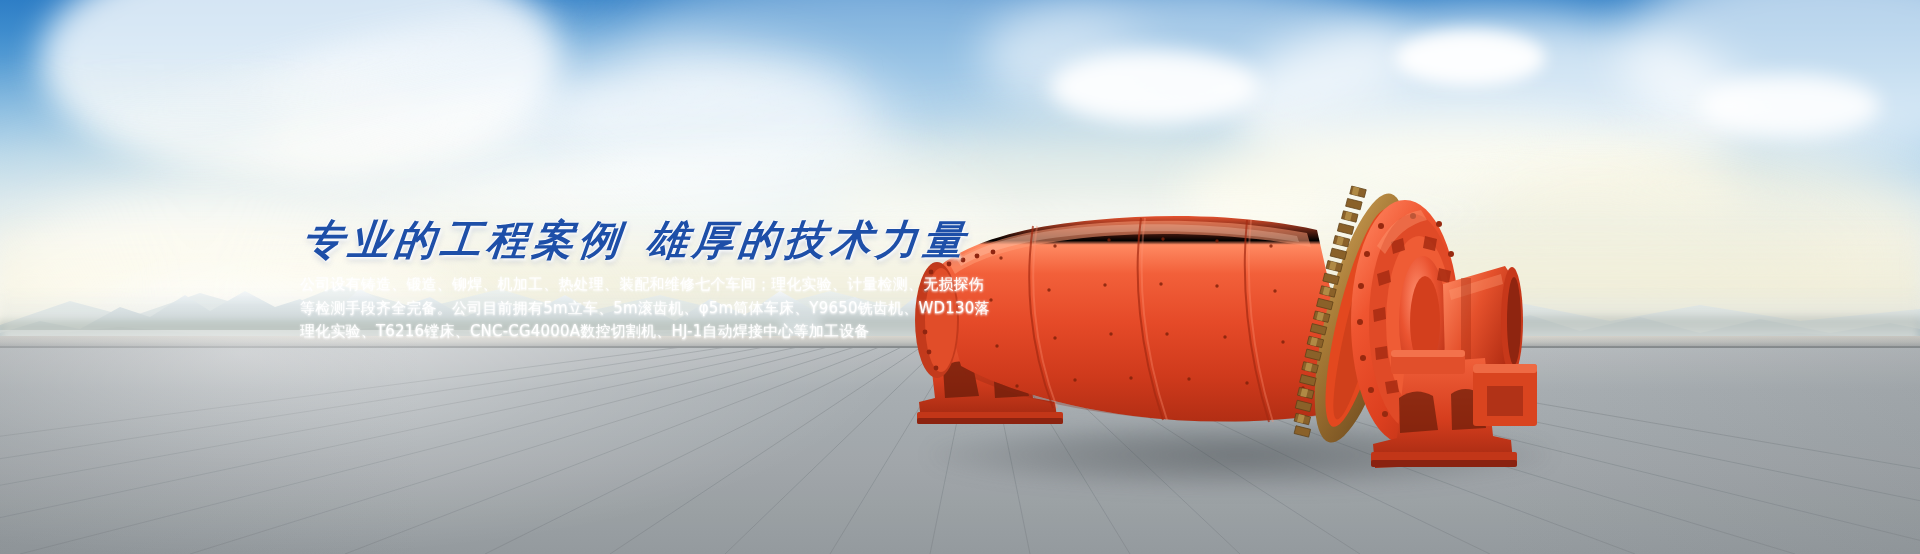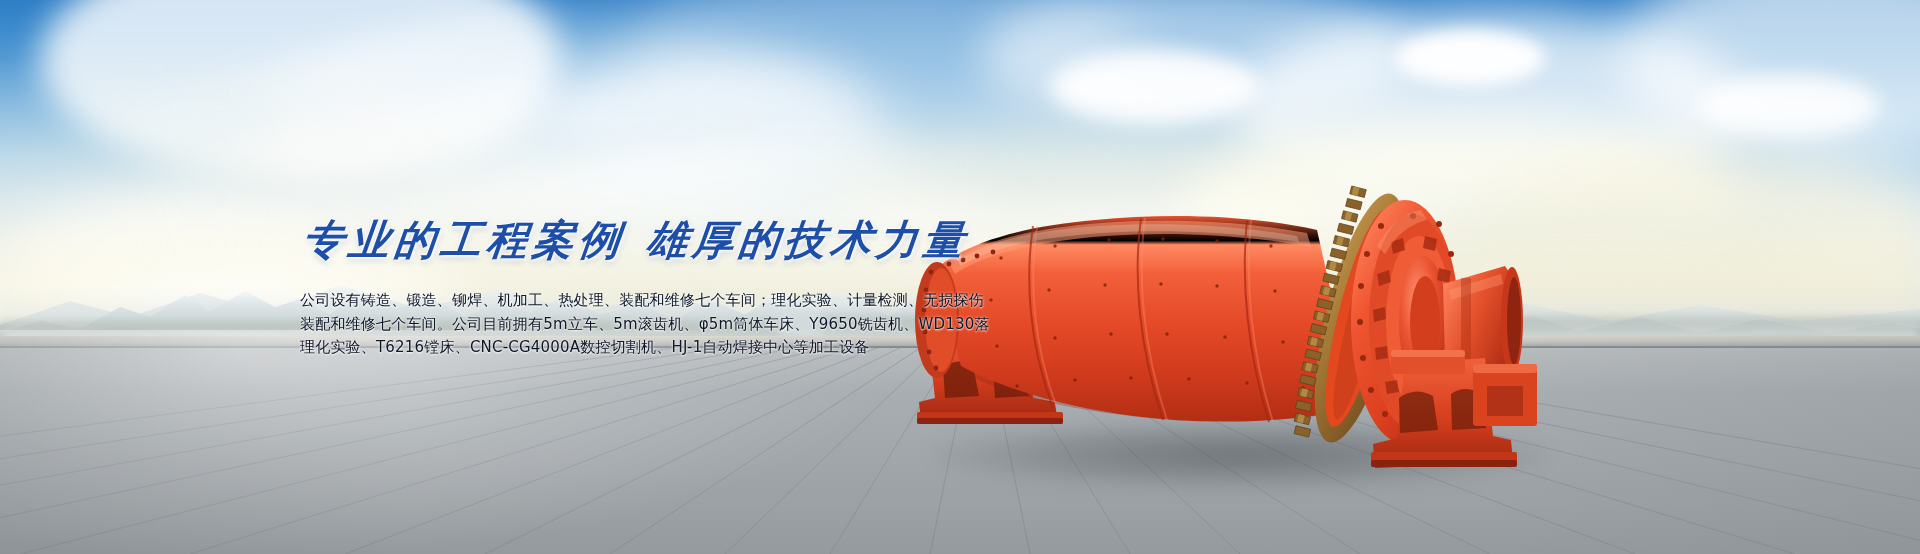--- a/index.html
+++ b/index.html
@@ -173,25 +173,25 @@
        0 0 2px rgba(255,255,255,.95),
        2px 2px 3px rgba(255,255,255,.85),
       -1px -1px 2px rgba(255,255,255,.75),
        1px 3px 6px rgba(30,60,140,.22);
     transform:skewX(-6deg);
     transform-origin:left bottom;
   }
   .headline .seg2{margin-left:22px;}
 
   .subcopy{
-    margin-top:24px;
+    margin-top:8px;
     font-family:"DejaVu Sans","Liberation Sans",sans-serif;
     font-size:15px;
     line-height:23.5px;
-    color:#0f172a;
+    color:#ffffff;
     letter-spacing:.2px;
     text-shadow:0 1px 2px rgba(255,255,255,.85), 0 0 3px rgba(255,255,255,.7);
     white-space:nowrap;
   }
   .subcopy div{white-space:nowrap;}
 </style>
 </head>
 <body>
 
 <div id="banner">
@@ -551,18 +551,18 @@
       </g>
     </svg>
   </div>
 
   <div class="copy">
     <div class="headline">
       <span>专业的工程案例</span><span class="seg2">雄厚的技术力量</span>
     </div>
     <div class="subcopy">
       <div>公司设有铸造、锻造、铆焊、机加工、热处理、装配和维修七个车间；理化实验、计量检测、无损探伤</div>
-      <div>装配和维修七个车间。公司目前拥有5m立车、5m滚齿机、φ5m筒体车床、Y9650铣齿机、WD130落</div>
+      <div>等检测手段齐全完备。公司目前拥有5m立车、5m滚齿机、φ5m筒体车床、Y9650铣齿机、WD130落</div>
       <div>理化实验、T6216镗床、CNC-CG4000A数控切割机、HJ-1自动焊接中心等加工设备</div>
     </div>
   </div>
 
 </div>
 
 </body></html>

